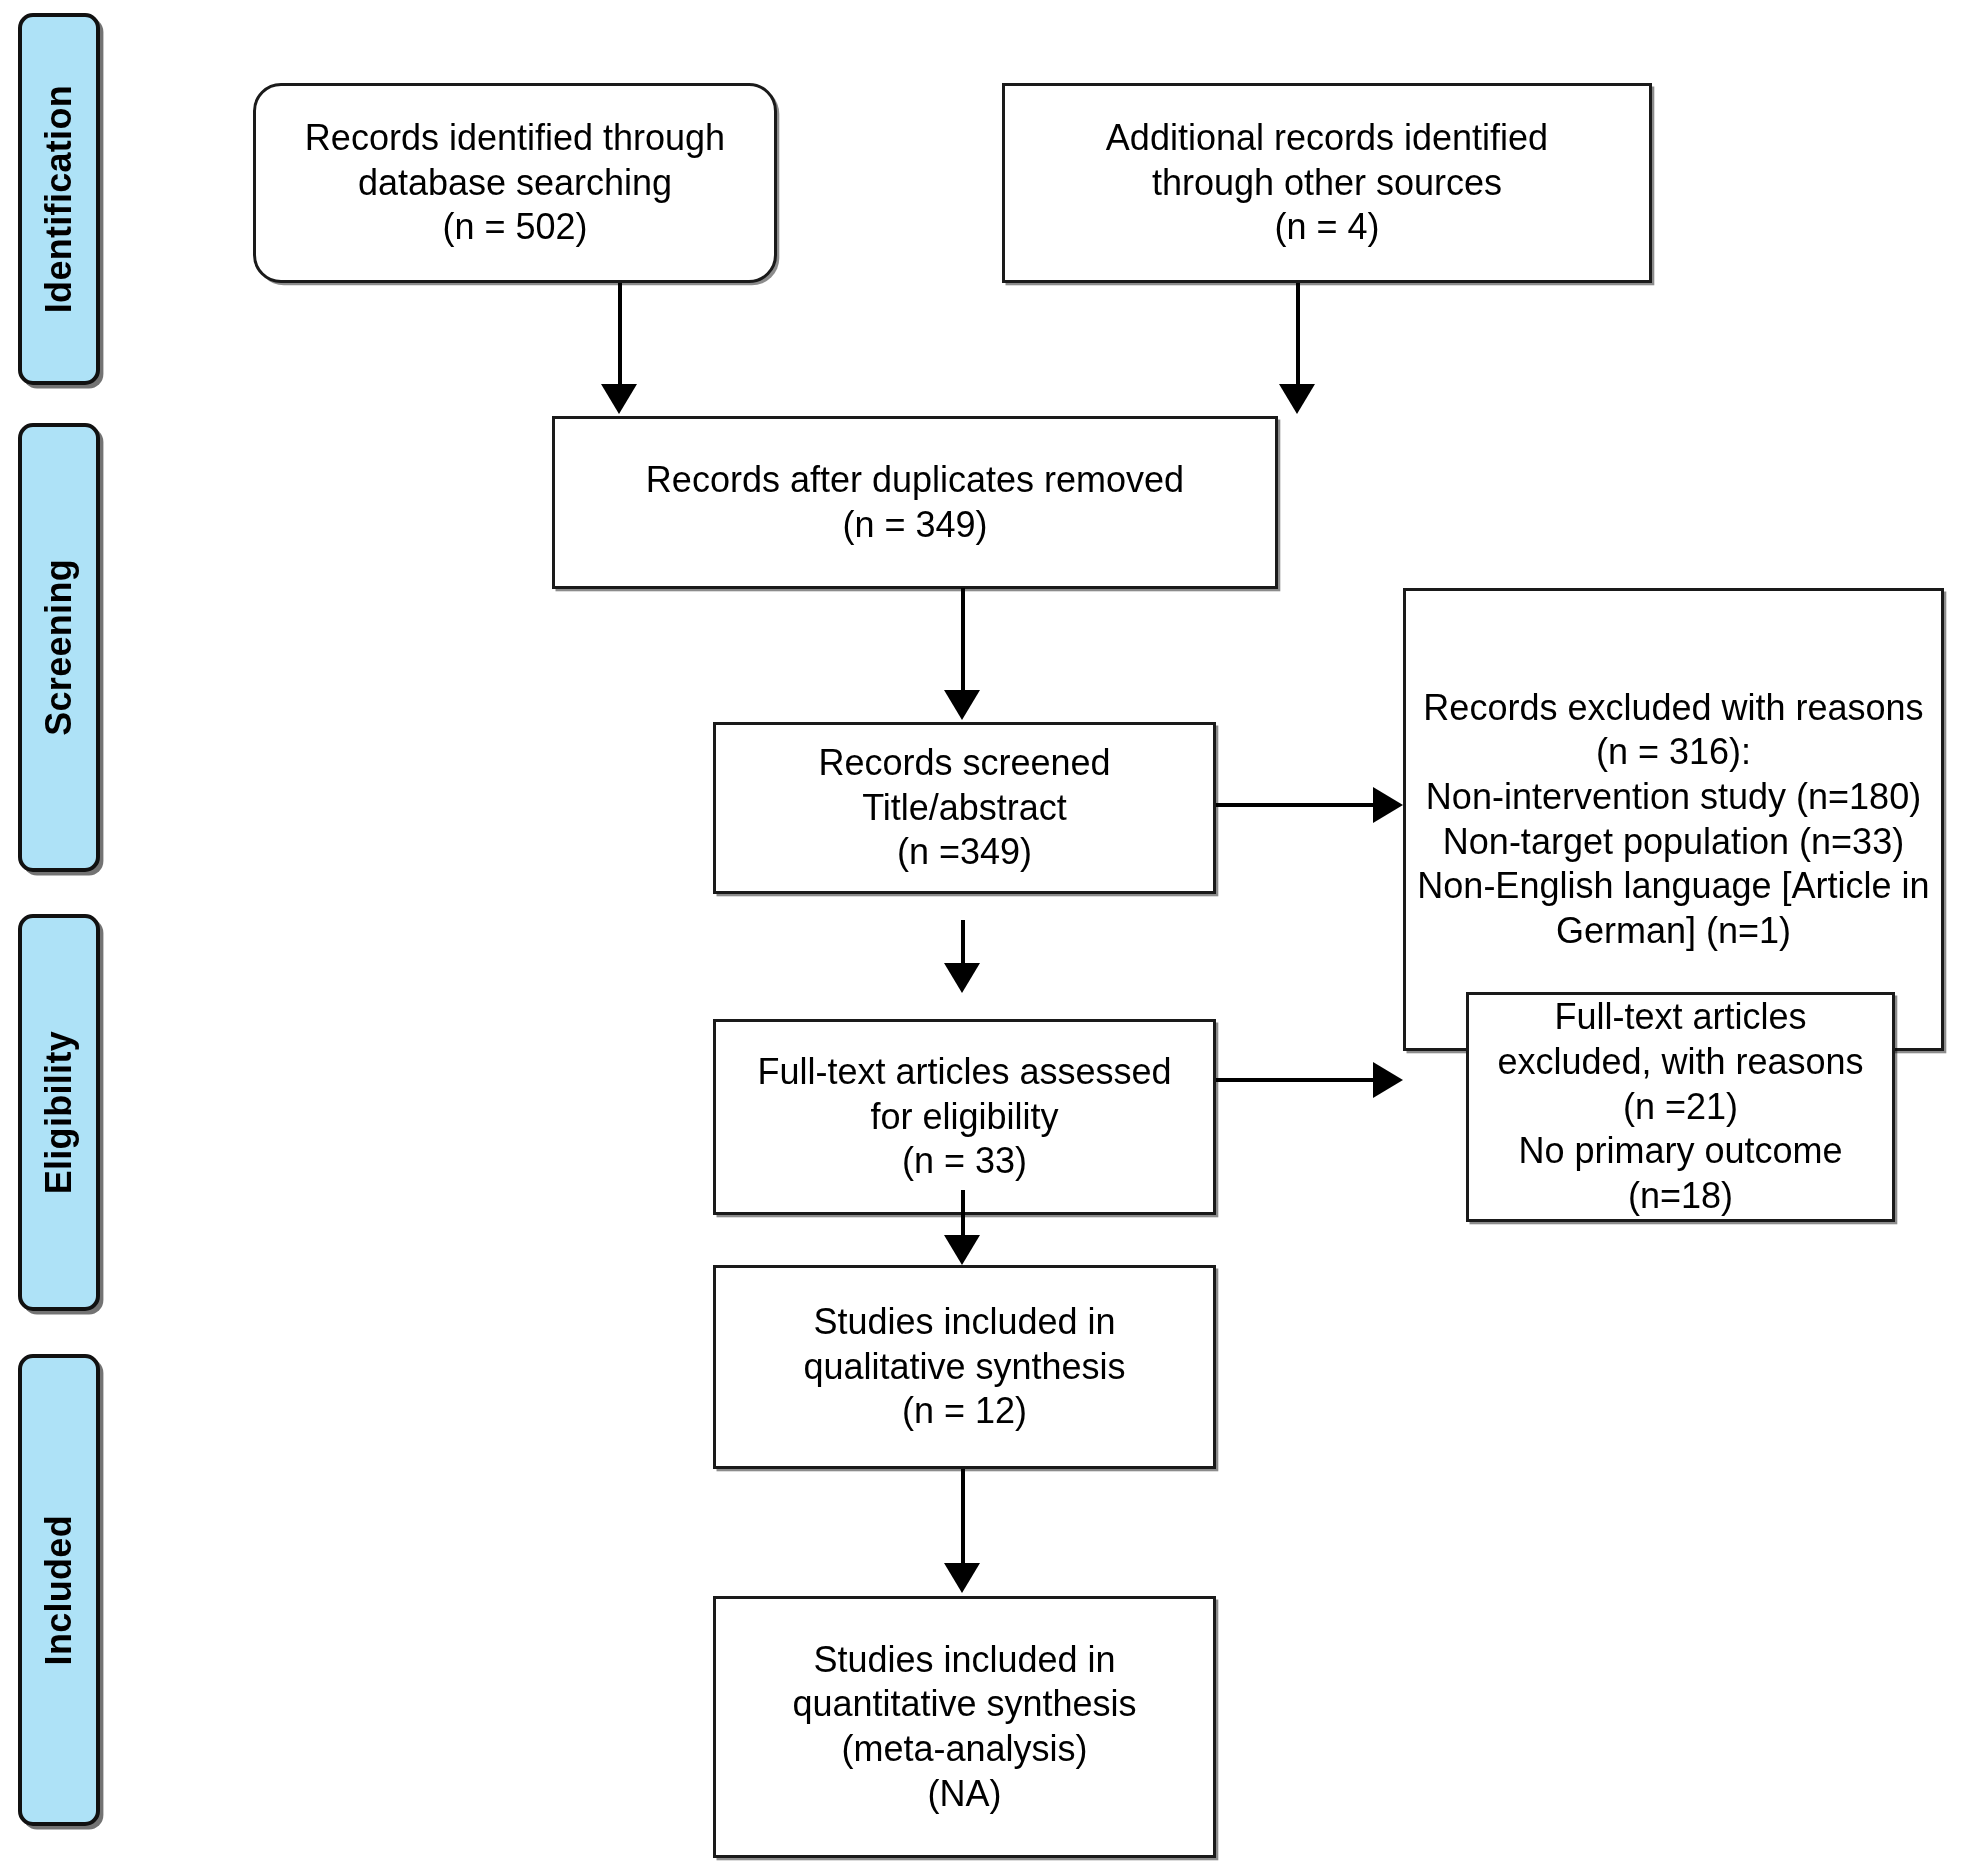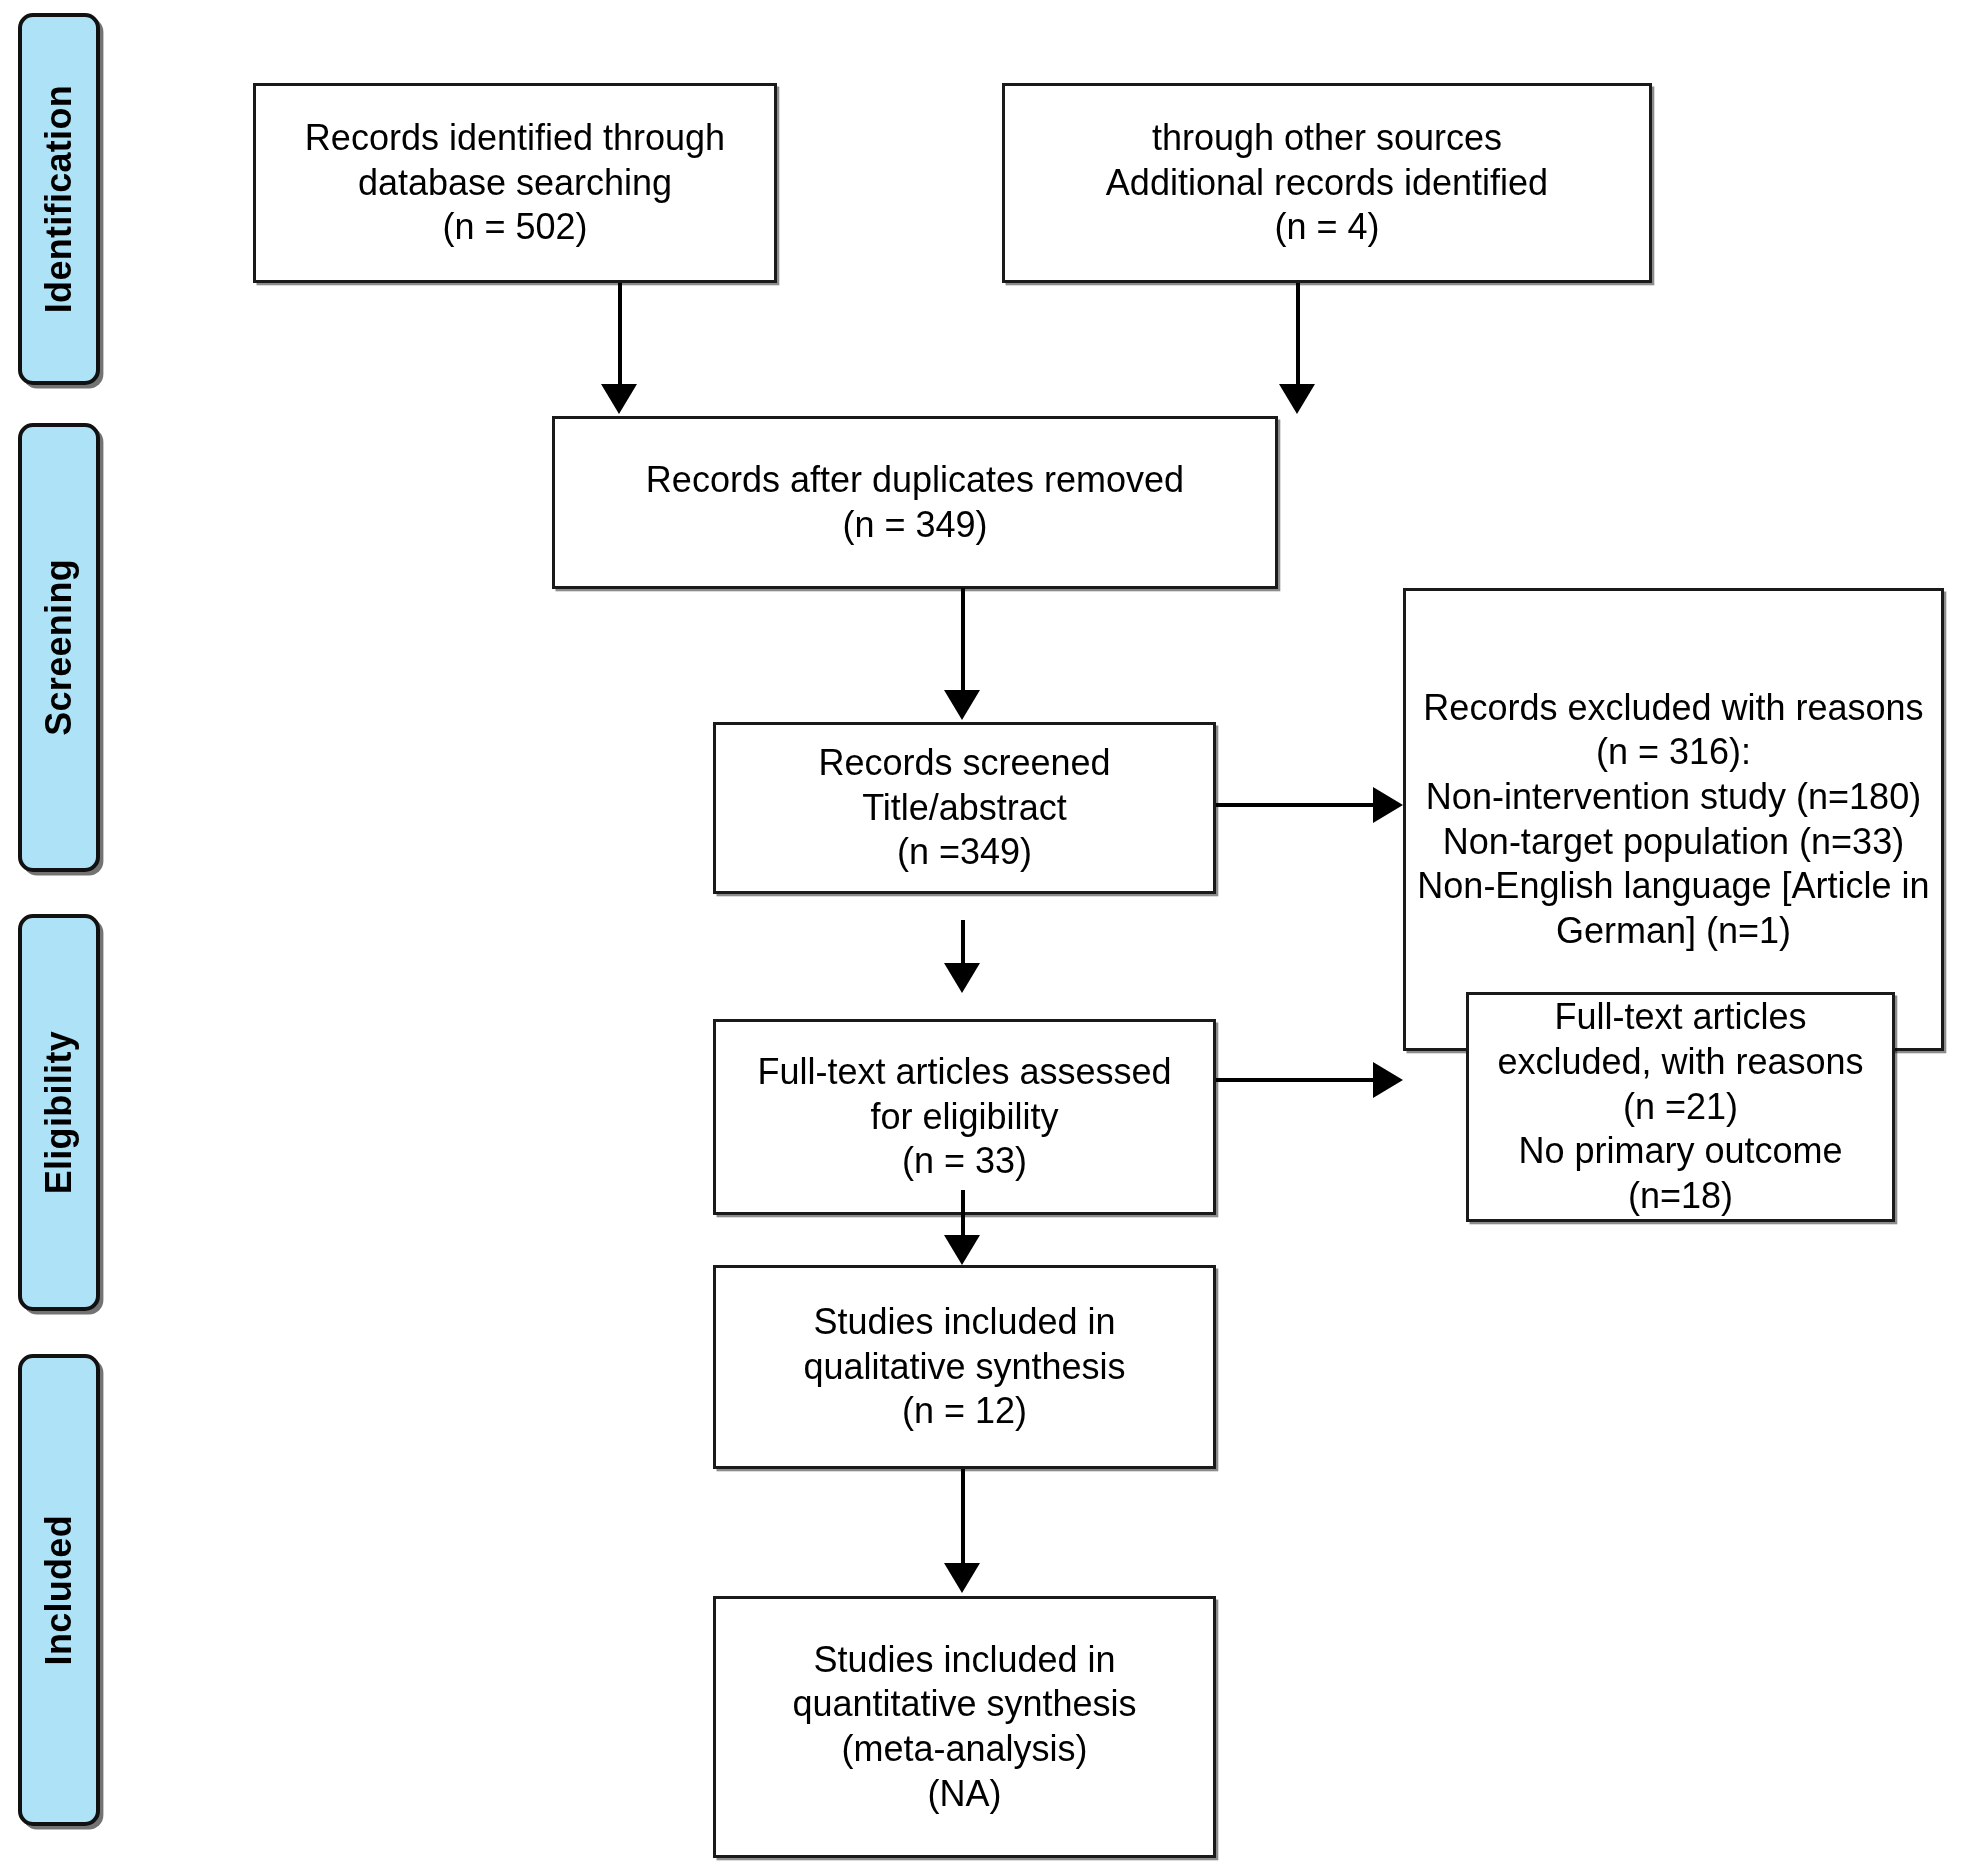--- a/index.html
+++ b/index.html
@@ -106,29 +106,29 @@
   <div class="stage-tab" style="top:423px; height:449px;">
     <span class="stage-label">Screening</span>
   </div>
   <div class="stage-tab" style="top:914px; height:397px;">
     <span class="stage-label">Eligibility</span>
   </div>
   <div class="stage-tab" style="top:1354px; height:472px;">
     <span class="stage-label">Included</span>
   </div>
 
-  <div class="flow-box" style="left:253px; top:83px; width:524px; height:200px;">
+  <div class="flow-box" style="left:253px; top:83px; width:524px; height:200px;border-radius:28px;">
     <div class="line">Records identified through</div>
     <div class="line">database searching</div>
     <div class="line">(n = 502)</div>
   </div>
 
   <div class="flow-box" style="left:1002px; top:83px; width:650px; height:200px;">
+    <div class="line">Additional records identified</div>
     <div class="line">through other sources</div>
-    <div class="line">Additional records identified</div>
     <div class="line">(n = 4)</div>
   </div>
 
   <div class="conn-v" style="left:618px; top:283px; height:104px;"></div>
   <div class="arrow-down" style="left:601px; top:384px;"></div>
 
   <div class="conn-v" style="left:1296px; top:283px; height:104px;"></div>
   <div class="arrow-down" style="left:1279px; top:384px;"></div>
 
   <div class="flow-box" style="left:552px; top:416px; width:726px; height:173px;">

